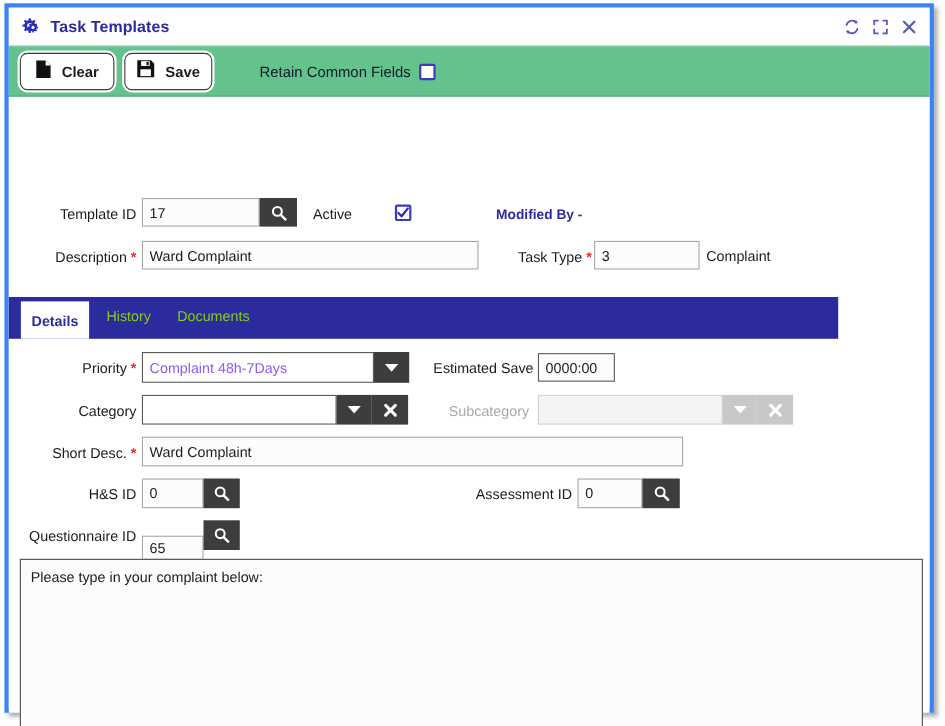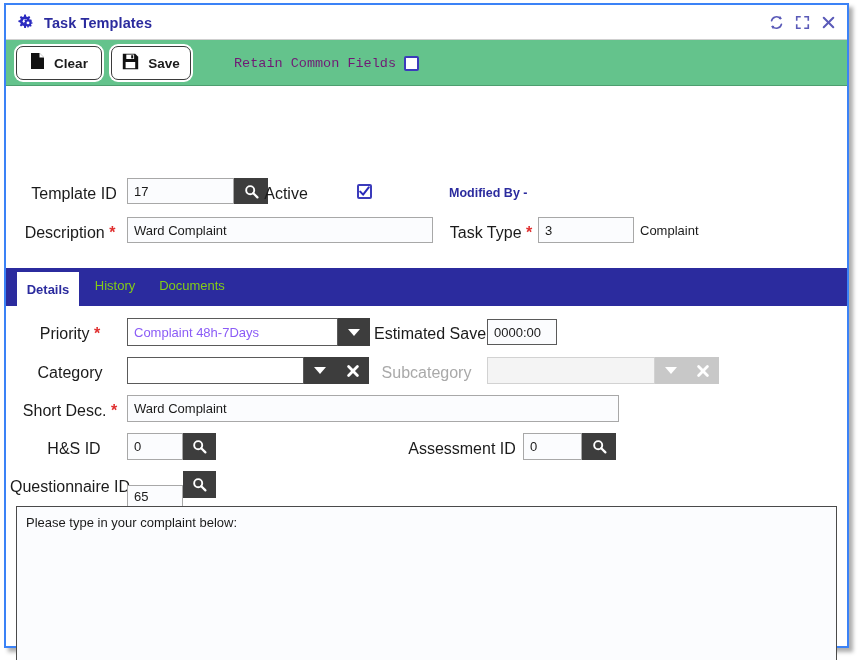--- a/index.html
+++ b/index.html
@@ -17,21 +17,21 @@
     box-sizing: border-box;
   }
 
   
   .window {
     position: absolute;
     left: 4px;
     top: 3px;
     width: 845px;
     height: 645px;
-    border: 2px solid #3b82f6;
+    border: 4px solid #3b82f6;
     background: #ffffff;
     box-sizing: border-box;
     box-shadow: 4px 4px 4px rgba(0,0,0,0.32);
   }
 
   
   .titlebar {
     position: relative;
     height: 35px;
     background: #ffffff;
@@ -101,22 +101,21 @@
     position: absolute;
     left: 228px;
     top: 0;
     height: 46px;
     display: flex;
     align-items: center;
     gap: 8px;
   }
   .retain-label {
     font-size: 13.5px;
-    color: #701a75;
-    font-family: Liberation Mono, monospace;
+    color: #0f172a;
   }
   .chk-box {
     width: 15px;
     height: 15px;
     border: 2px solid #3b3bbb;
     background: #ffffff;
     border-radius: 2px;
     box-sizing: border-box;
     display: flex;
     align-items: center;
@@ -126,23 +125,23 @@
 
   
   .body-area {
     position: relative;
     height: 560px;
     background: #ffffff;
   }
 
   .lbl {
     position: absolute;
-    font-size: 16px;
+    font-size: 13px;
     color: #1b1b1b;
-    text-align: center;
+    text-align: right;
     white-space: nowrap;
   }
   .lbl .req { color: #e03030; font-weight: bold; }
   .lbl.dis { color: #a9a9a9; }
 
   .txt {
     position: absolute;
     background: #fbfcfe;
     border: 1px solid #5a5a5a;
     box-sizing: border-box;
@@ -178,21 +177,21 @@
     font-size: 12.5px;
     font-weight: bold;
     color: #2b2b9e;
     white-space: nowrap;
   }
 
   
   .tabstrip {
     position: absolute;
     left: 0;
-    width: 841px;
+    width: 754px;
     height: 38px;
     background: #2b2b9e;
     box-sizing: border-box;
   }
   .tab {
     position: absolute;
     top: 0;
     height: 35px;
     display: flex;
     align-items: center;

